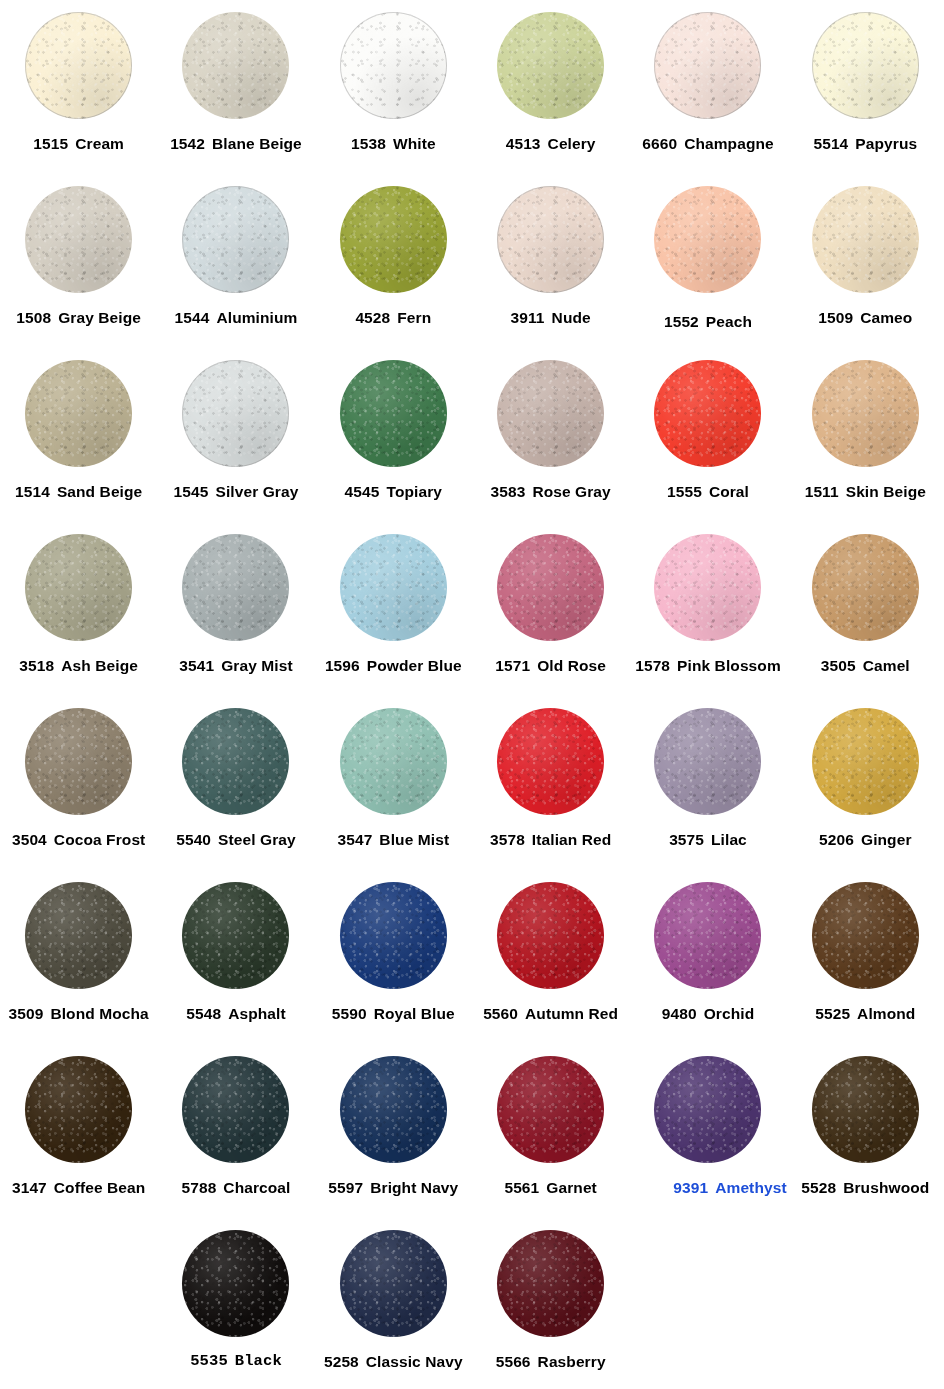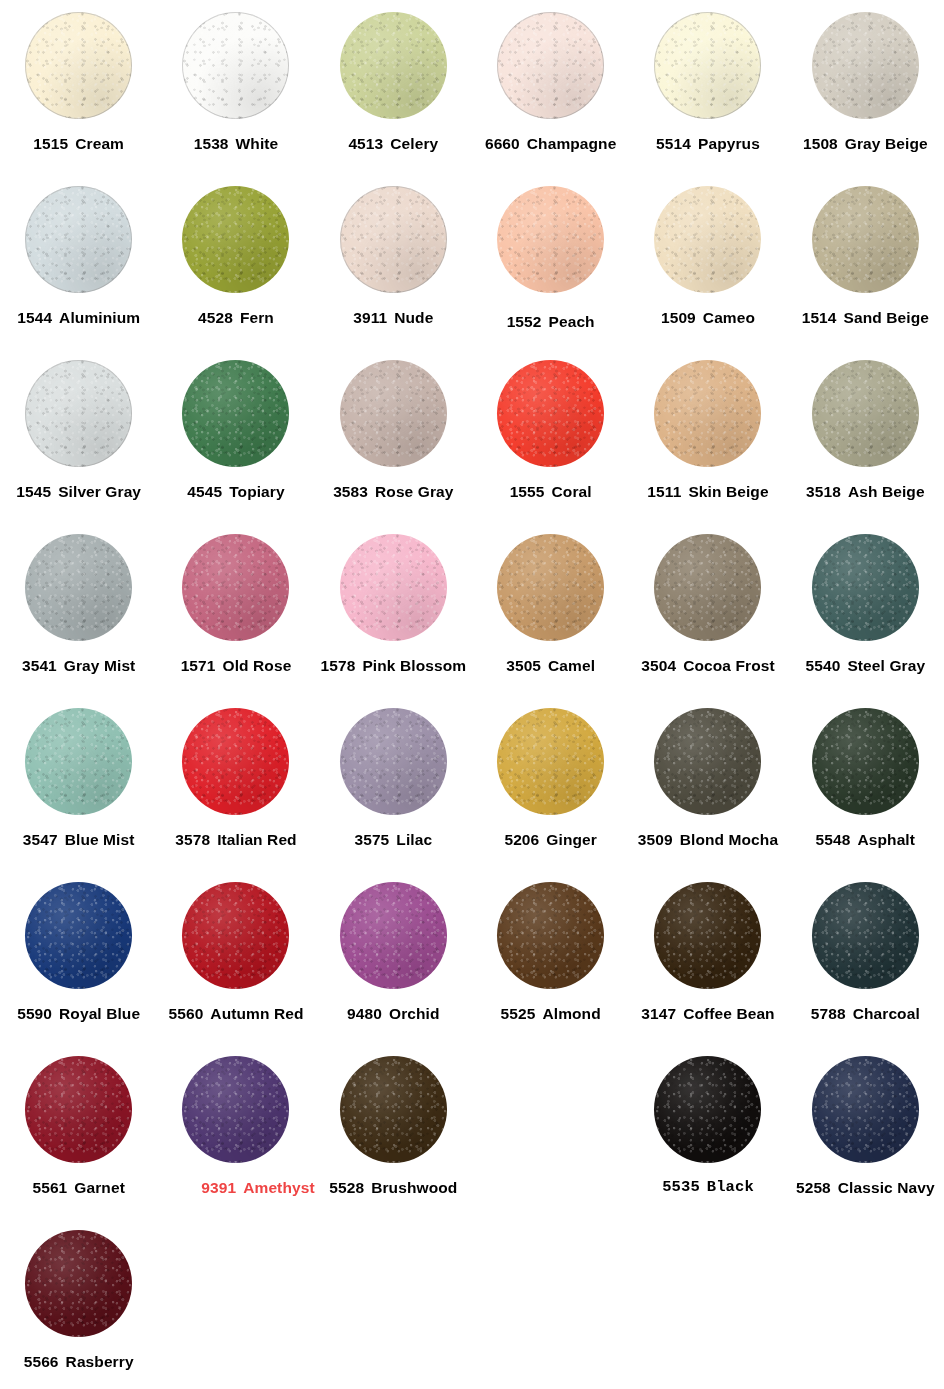--- a/index.html
+++ b/index.html
@@ -112,20 +112,26 @@
 
 <div id="swatch-grid" style="background: rgb(255, 255, 255); grid-template-columns: repeat(6, 1fr); grid-template-rows: repeat(8, 174px);">
     <div class="swatch-cell">
       <div class="swatch-disc-wrap">
         <div class="swatch-disc pale-outline" title="Cream" style="background-color: rgb(251, 241, 212);"></div>
       </div>
       <div class="swatch-label" style="color: rgb(0, 0, 0);"><span class="swatch-code">1515</span><span class="swatch-name">Cream</span></div>
     </div>
     <div class="swatch-cell">
       <div class="swatch-disc-wrap">
+        <div class="swatch-disc" title="Blane Beige" style="background-color: rgb(217, 212, 197);"></div>
+      </div>
+      <div class="swatch-label" style="color: rgb(0, 0, 0);"><span class="swatch-code">1542</span><span class="swatch-name">Blane Beige</span></div>
+    </div>
+    <div class="swatch-cell">
+      <div class="swatch-disc-wrap">
         <div class="swatch-disc pale-outline" title="White" style="background-color: rgb(252, 252, 250);"></div>
       </div>
       <div class="swatch-label" style="color: rgb(0, 0, 0);"><span class="swatch-code">1538</span><span class="swatch-name">White</span></div>
     </div>
     <div class="swatch-cell">
       <div class="swatch-disc-wrap">
         <div class="swatch-disc" title="Celery" style="background-color: rgb(204, 212, 154);"></div>
       </div>
       <div class="swatch-label" style="color: rgb(0, 0, 0);"><span class="swatch-code">4513</span><span class="swatch-name">Celery</span></div>
     </div>
@@ -220,20 +226,26 @@
       <div class="swatch-label" style="color: rgb(0, 0, 0); text-align: center;"><span class="swatch-code">3518</span><span class="swatch-name">Ash Beige</span></div>
     </div>
     <div class="swatch-cell">
       <div class="swatch-disc-wrap">
         <div class="swatch-disc" title="Gray Mist" style="background-color: rgb(166, 175, 176);"></div>
       </div>
       <div class="swatch-label" style="color: rgb(0, 0, 0);"><span class="swatch-code">3541</span><span class="swatch-name">Gray Mist</span></div>
     </div>
     <div class="swatch-cell">
       <div class="swatch-disc-wrap">
+        <div class="swatch-disc" title="Powder Blue" style="background-color: rgb(164, 207, 223);"></div>
+      </div>
+      <div class="swatch-label" style="color: rgb(0, 0, 0);"><span class="swatch-code">1596</span><span class="swatch-name">Powder Blue</span></div>
+    </div>
+    <div class="swatch-cell">
+      <div class="swatch-disc-wrap">
         <div class="swatch-disc" title="Old Rose" style="background-color: rgb(196, 101, 127);"></div>
       </div>
       <div class="swatch-label" style="color: rgb(0, 0, 0);"><span class="swatch-code">1571</span><span class="swatch-name">Old Rose</span></div>
     </div>
     <div class="swatch-cell">
       <div class="swatch-disc-wrap">
         <div class="swatch-disc" title="Pink Blossom" style="background-color: rgb(247, 183, 204);"></div>
       </div>
       <div class="swatch-label" style="color: rgb(0, 0, 0);"><span class="swatch-code">1578</span><span class="swatch-name">Pink Blossom</span></div>
     </div>
@@ -322,29 +334,35 @@
       <div class="swatch-label" style="color: rgb(0, 0, 0);"><span class="swatch-code">3147</span><span class="swatch-name">Coffee Bean</span></div>
     </div>
     <div class="swatch-cell">
       <div class="swatch-disc-wrap">
         <div class="swatch-disc" title="Charcoal" style="background-color: rgb(34, 53, 57);"></div>
       </div>
       <div class="swatch-label" style="color: rgb(0, 0, 0);"><span class="swatch-code">5788</span><span class="swatch-name">Charcoal</span></div>
     </div>
     <div class="swatch-cell">
       <div class="swatch-disc-wrap">
+        <div class="swatch-disc" title="Bright Navy" style="background-color: rgb(21, 48, 90);"></div>
+      </div>
+      <div class="swatch-label" style="color: rgb(0, 0, 0);"><span class="swatch-code">5597</span><span class="swatch-name">Bright Navy</span></div>
+    </div>
+    <div class="swatch-cell">
+      <div class="swatch-disc-wrap">
         <div class="swatch-disc" title="Garnet" style="background-color: rgb(140, 20, 37);"></div>
       </div>
       <div class="swatch-label" style="color: rgb(0, 0, 0);"><span class="swatch-code">5561</span><span class="swatch-name">Garnet</span></div>
     </div>
     <div class="swatch-cell">
       <div class="swatch-disc-wrap">
         <div class="swatch-disc" title="Amethyst" style="background-color: rgb(78, 53, 112);"></div>
       </div>
-      <div class="swatch-label" style="color: #ef4444; padding-left: 44px;"><span class="swatch-code">9391</span><span class="swatch-name">Amethyst</span></div>
+      <div class="swatch-label" style="color: #1d4ed8; padding-left: 44px;"><span class="swatch-code">9391</span><span class="swatch-name">Amethyst</span></div>
     </div>
     <div class="swatch-cell">
       <div class="swatch-disc-wrap">
         <div class="swatch-disc" title="Brushwood" style="background-color: rgb(62, 44, 20);"></div>
       </div>
       <div class="swatch-label" style="color: rgb(0, 0, 0);"><span class="swatch-code">5528</span><span class="swatch-name">Brushwood</span></div>
     </div>
     <div class="swatch-cell empty">
       <div class="swatch-disc-wrap">
         <div class="swatch-disc" title=""></div>

